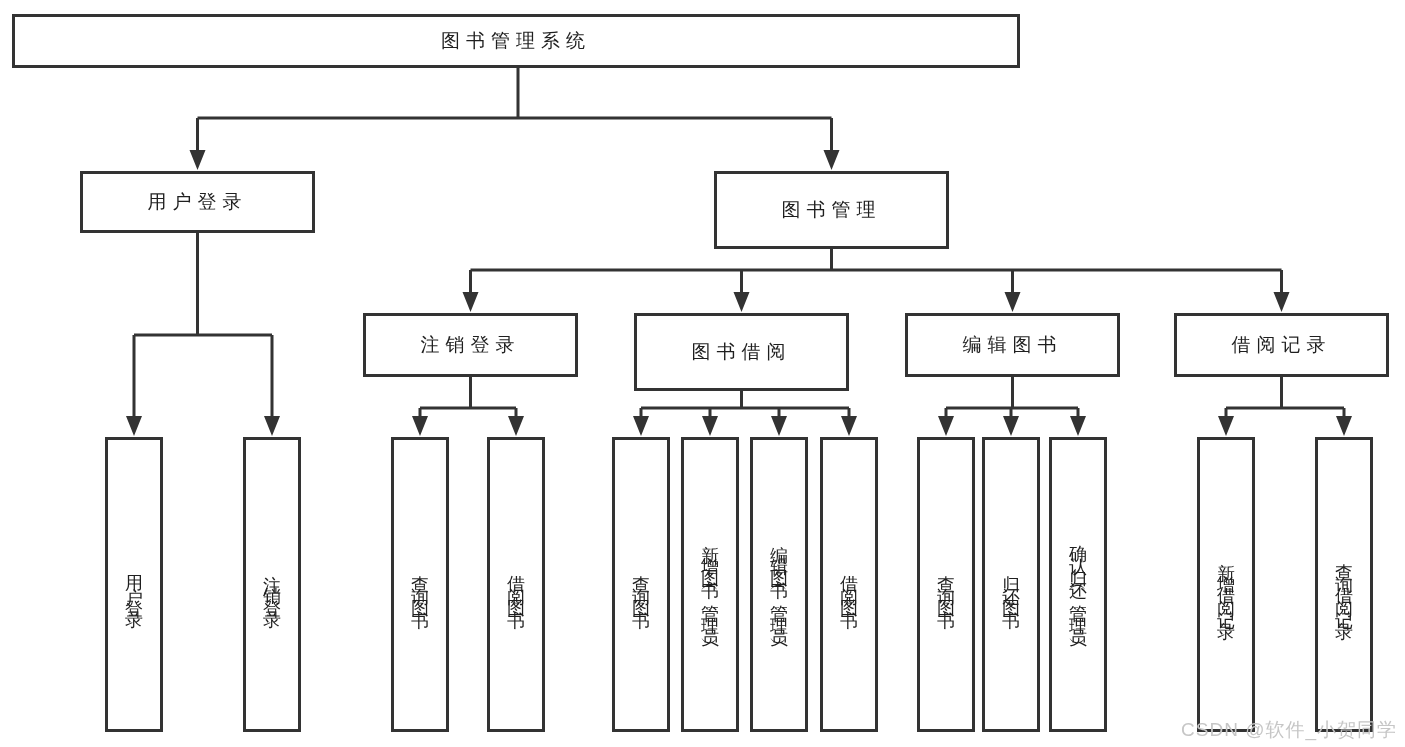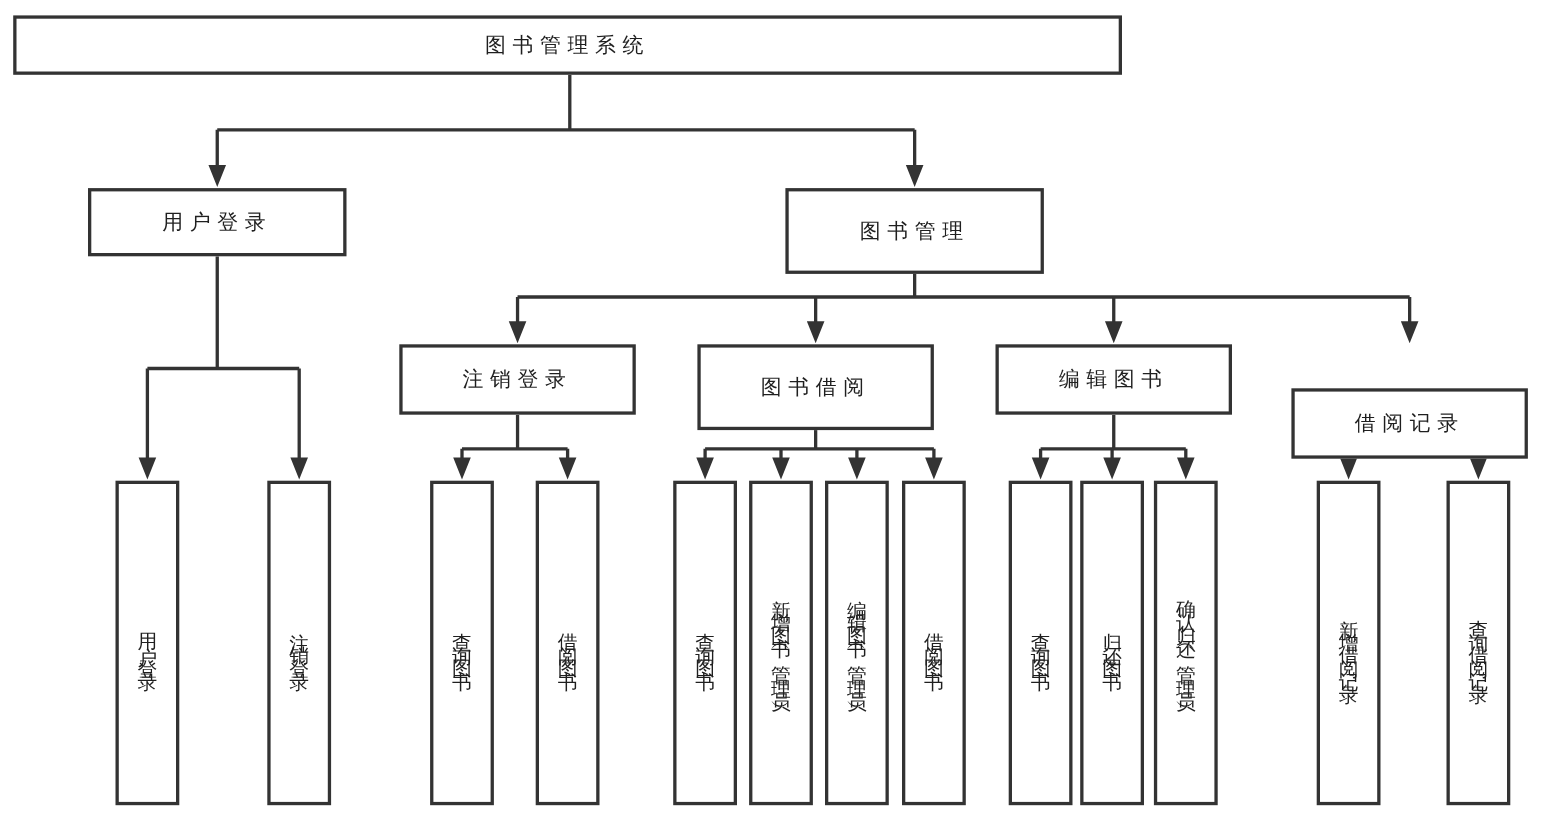--- a/index.html
+++ b/index.html
@@ -47,33 +47,34 @@
   </svg>
 
   <div class="box hbox" style="left:12px;top:14px;width:1008px;height:54px;">图书管理系统</div>
 
   <div class="box hbox" style="left:80px;top:171px;width:235px;height:62px;">用户登录</div>
   <div class="box hbox" style="left:714px;top:171px;width:235px;height:78px;">图书管理</div>
 
   <div class="box hbox" style="left:363px;top:313px;width:215px;height:64px;">注销登录</div>
   <div class="box hbox" style="left:634px;top:313px;width:215px;height:78px;text-align:right;">图书借阅</div>
   <div class="box hbox" style="left:905px;top:313px;width:215px;height:64px;">编辑图书</div>
-  <div class="box hbox" style="left:1174px;top:313px;width:215px;height:64px;margin-top:40px;">借阅记录</div>
+  <div class="box hbox" style="left:1174px;top:313px;width:215px;height:64px;">借阅记录</div>
 
   <div class="box vbox" style="left:105px;">用户登录</div>
   <div class="box vbox" style="left:243px;">注销登录</div>
 
   <div class="box vbox" style="left:391px;">查询图书</div>
   <div class="box vbox" style="left:487px;">借阅图书</div>
 
   <div class="box vbox" style="left:612px;">查询图书</div>
   <div class="box vbox" style="left:681px;">新增图书（管理员）</div>
   <div class="box vbox" style="left:750px;">编辑图书（管理员）</div>
   <div class="box vbox" style="left:820px;">借阅图书</div>
 
   <div class="box vbox" style="left:917px;">查询图书</div>
   <div class="box vbox" style="left:982px;">归还图书</div>
   <div class="box vbox" style="left:1049px;">确认归还（管理员）</div>
 
   <div class="box vbox" style="left:1197px;">新增借阅记录</div>
   <div class="box vbox" style="left:1315px;">查询借阅记录</div>
 
+  <div class="watermark">CSDN @软件_小贺同学</div>
 </div>
 
 </body></html>

